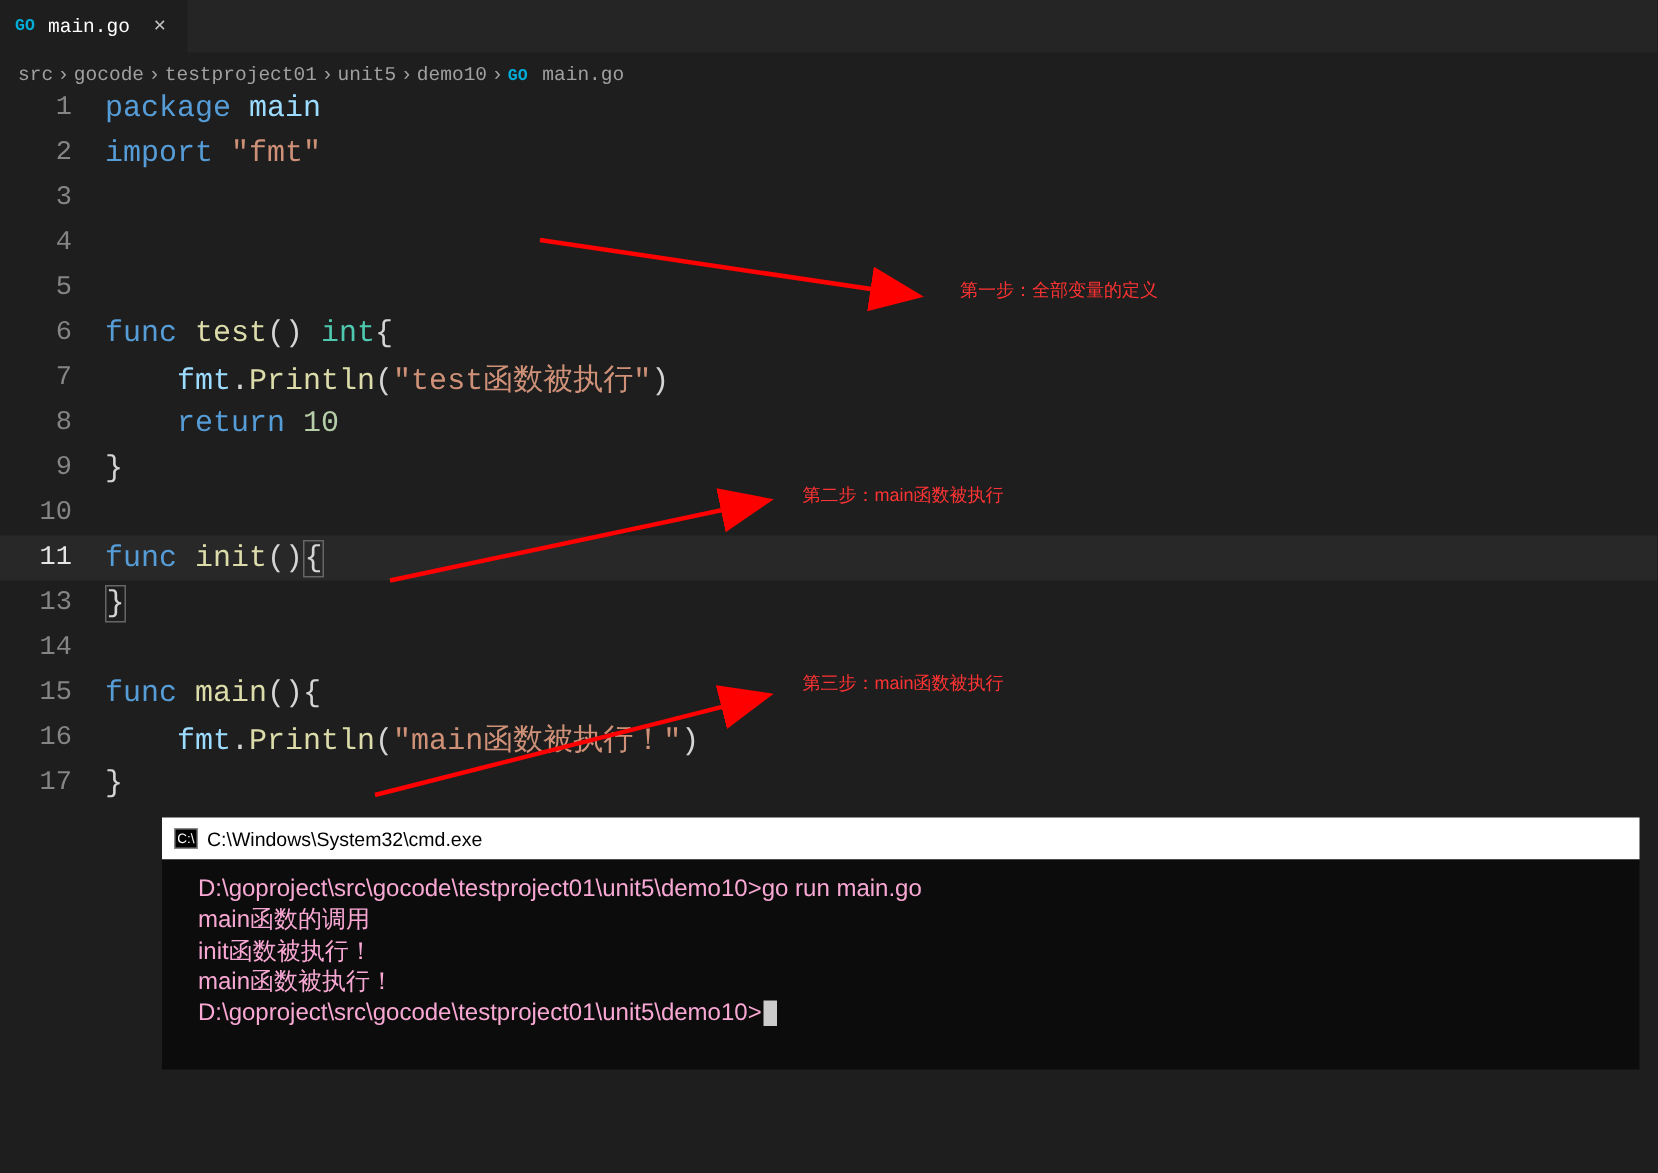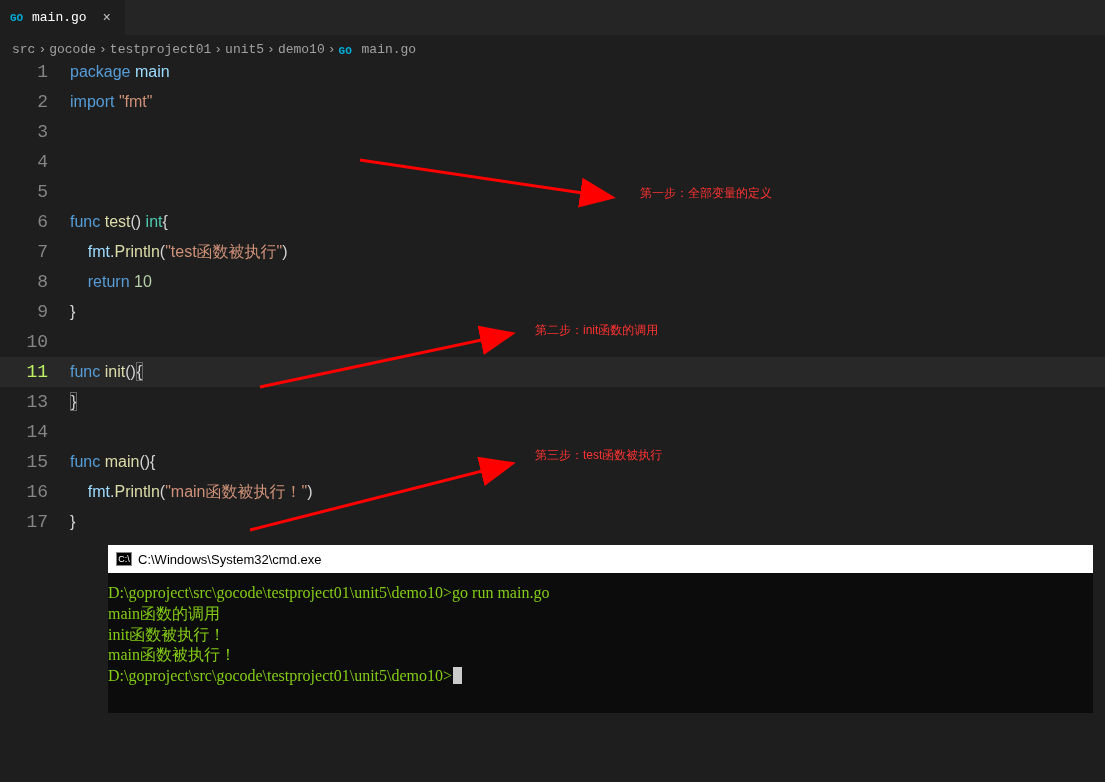--- a/index.html
+++ b/index.html
@@ -68,25 +68,25 @@
 }
 .code-line.active { background: #282828; }
 .line-num {
   width: 70px;
   text-align: right;
   padding-right: 22px;
   color: #858585;
   font-size: 18px;
   user-select: none;
 }
-.line-num.active { color: #bef264; text-align: right; }
+.line-num.active { color: #e5e5e5; text-align: right; }
 .code {
-  font-size: 16px;
+  font-size: 20px;
   white-space: pre;
-  font-family: Liberation Sans, sans-serif;
+  font-family: Liberation Mono, monospace;
 }
 .kw { color: #569cd6; }
 .fn { color: #dcdcaa; }
 .typ { color: #4ec9b0; }
 .str { color: #ce9178; }
 .num { color: #b5cea8; }
 .pun { color: #d4d4d4; }
 .ident { color: #9cdcfe; }
 .white { color: #d4d4d4; }
 .box { border: 1px solid #666; }
@@ -123,24 +123,24 @@
   background: #000;
   color: #fff;
   font-size: 9px;
   display: flex;
   align-items: center;
   justify-content: center;
   border: 1px solid #888;
 }
 .terminal-body {
   background: #0c0c0c;
-  color: #84cc16;
-  padding: 10px 0;
+  color: #f9a8d4;
+  padding: 10px 24px;
   font-size: 16px;
-  font-family: Liberation Serif, serif;
+  font-family: Liberation Sans, sans-serif;
   line-height: 1.3;
   min-height: 140px;
 }
 .terminal-line { white-space: pre; }
 .cursor-block {
   display: inline-block;
   width: 9px;
   height: 17px;
   background: #cccccc;
   vertical-align: text-bottom;
@@ -186,31 +186,31 @@
   <div class="annotation" style="left:640px; top:128px;">第一步：全部变量的定义</div>
 
   <svg class="arrow-svg" style="left:250px; top:265px;" width="280" height="80">
     <defs>
         <marker id="ah2" markerWidth="12" markerHeight="12" refX="10" refY="5" orient="auto">
           <path d="M0,0 L12,5 L0,10 Z" fill="#ff0000"></path>
         </marker>
       </defs>
     <line x1="10" y1="65" x2="260" y2="12" stroke="#ff0000" stroke-width="3" marker-end="url(#ah2)"></line>
   </svg>
-  <div class="annotation" style="left:535px; top:265px;">第二步：init函数的调用</div>
+  <div class="annotation" style="left:535px; top:265px;">第二步：main函数被执行</div>
 
   <svg class="arrow-svg" style="left:240px; top:395px;" width="290" height="90">
     <defs>
         <marker id="ah3" markerWidth="12" markerHeight="12" refX="10" refY="5" orient="auto">
           <path d="M0,0 L12,5 L0,10 Z" fill="#ff0000"></path>
         </marker>
       </defs>
     <line x1="10" y1="78" x2="270" y2="12" stroke="#ff0000" stroke-width="3" marker-end="url(#ah3)"></line>
   </svg>
-  <div class="annotation" style="left:535px; top:390px;">第三步：test函数被执行</div>
+  <div class="annotation" style="left:535px; top:390px;">第三步：main函数被执行</div>
 
 <div class="code-line">
       <div class="line-num">1</div>
       <div class="code"><span class="kw">package</span><span class="white"> </span><span class="ident">main</span></div>
     </div>
     <div class="code-line">
       <div class="line-num">2</div>
       <div class="code"><span class="kw">import</span><span class="white"> </span><span class="str">"fmt"</span></div>
     </div>
     <div class="code-line">

